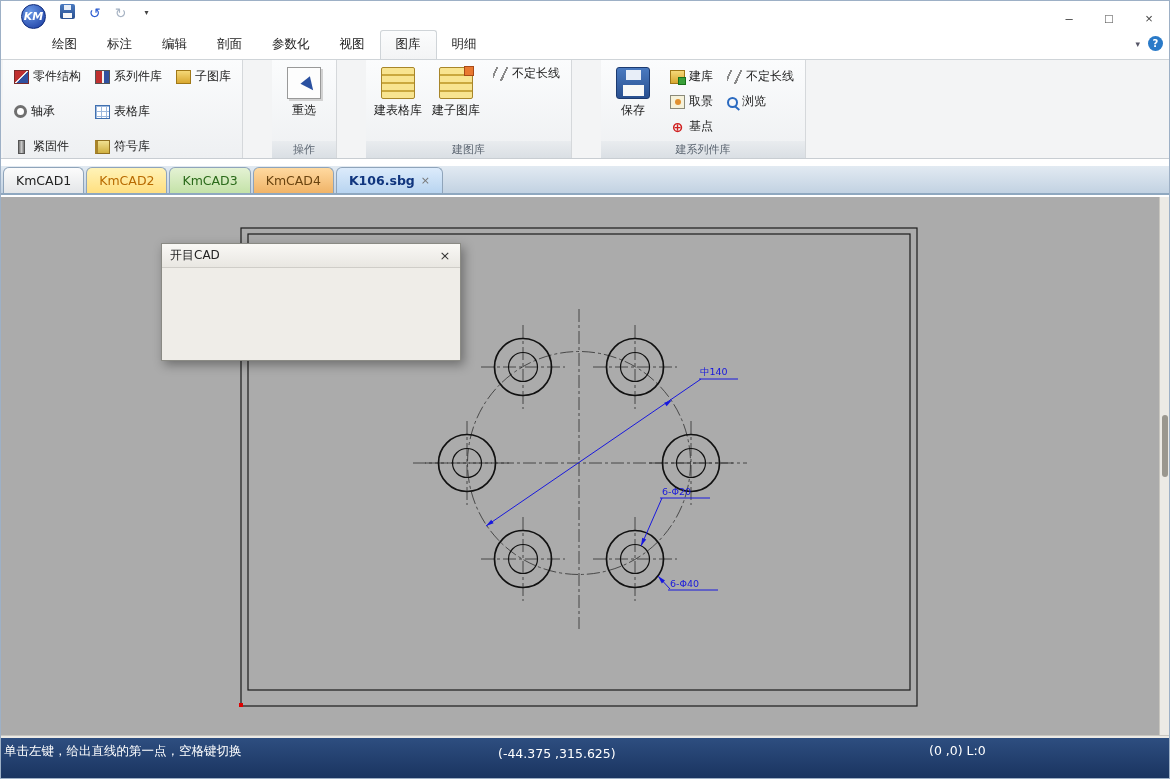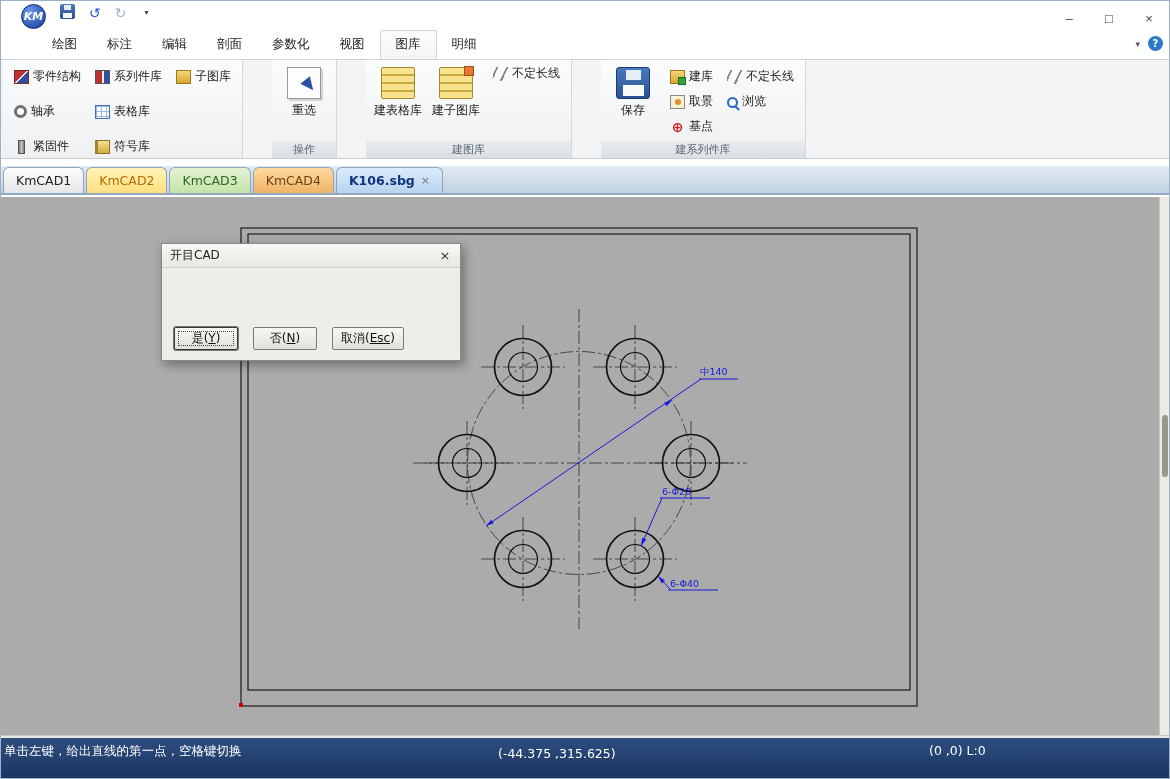--- a/index.html
+++ b/index.html
@@ -340,25 +340,20 @@
       </g>
       <rect x="238" y="506" width="4" height="4" fill="#dd0000"></rect>
     </svg>
   </div>
 
   <div class="dialog">
     <div class="dlg-title">
       <span>开目CAD</span>
       <span class="dlg-close">×</span>
     </div>
-    <div class="dlg-btns">
-      <button class="dbtn default"><span>是(</span><u>Y</u><span>)</span></button>
-      <button class="dbtn"><span>否(</span><u>N</u><span>)</span></button>
-      <button class="dbtn"><span>取消(</span><u>Esc</u><span>)</span></button>
-    </div>
   </div>
 
   <div class="vscroll">
       <div class="vthumb"></div>
     </div>
   <div class="hscroll">
       <div class="hthumb"></div>
     </div>
 
   <div class="statusbar">

